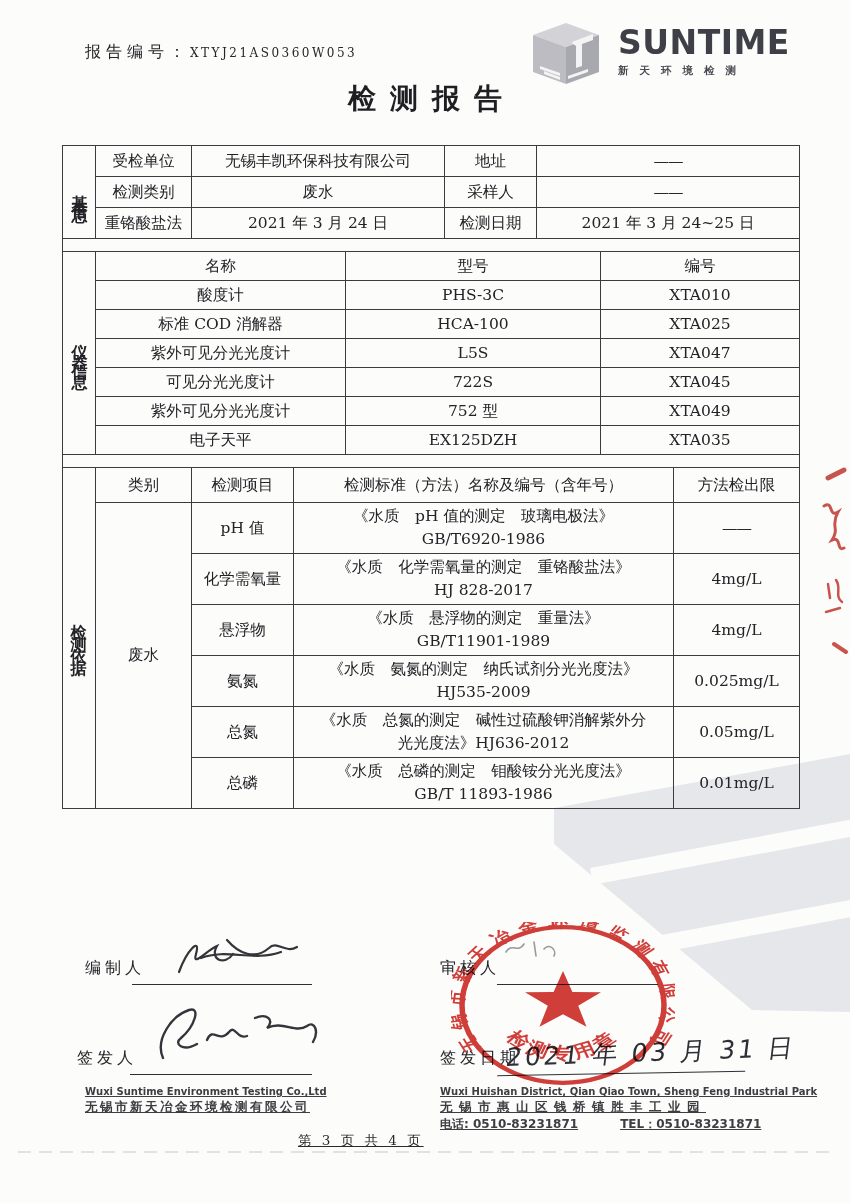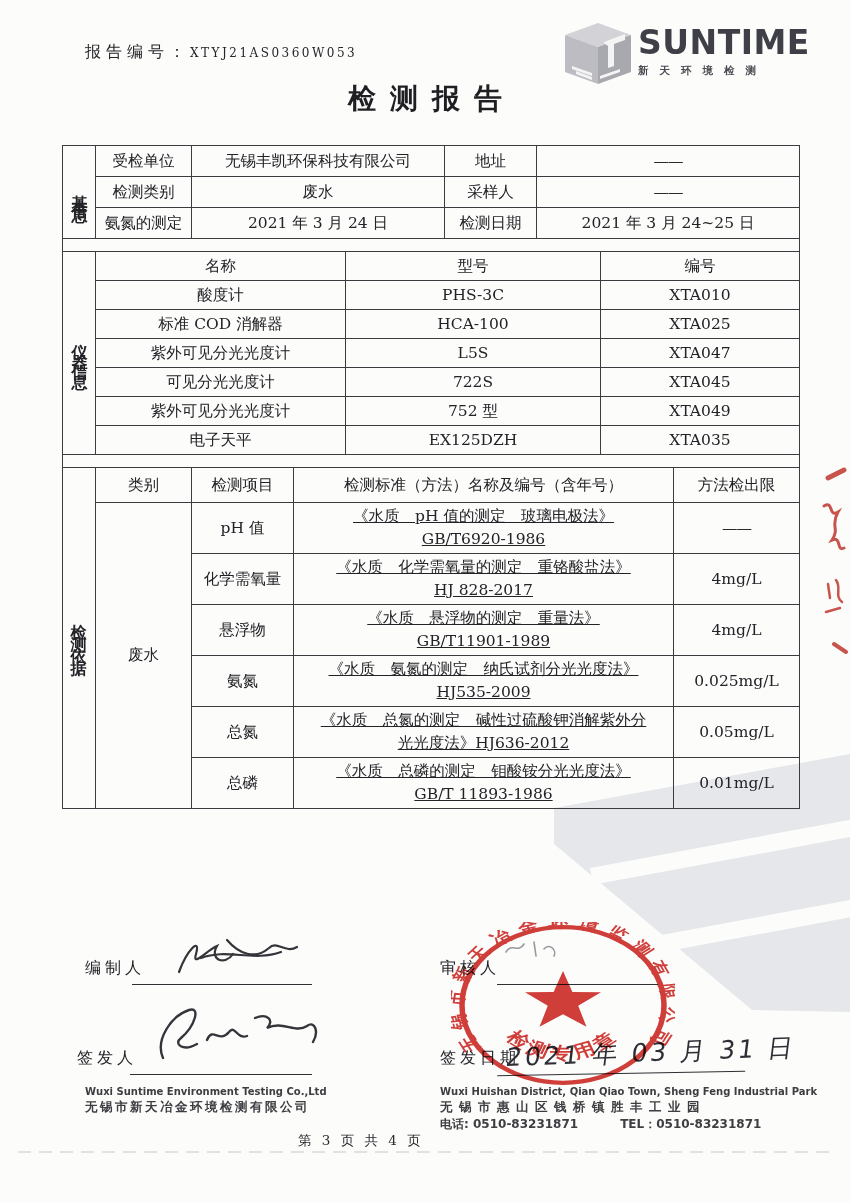--- a/index.html
+++ b/index.html
@@ -8,60 +8,60 @@
     width:850px;height:1203px;
     background:#fcfcfb;
     overflow:hidden;
     font-family:"DejaVu Serif","Liberation Serif",serif;
     color:#25252a;
   }
   
   .report-no{position:absolute;left:85px;top:42px;font-size:16px;white-space:nowrap;}
   .report-no .lbl{letter-spacing:5px;}
   .report-no .num{font-size:12px;letter-spacing:2.5px;}
-  .logo{position:absolute;left:562px;top:22px;width:252px;display:flex;align-items:flex-start;gap:4px;}
+  .logo{position:absolute;left:530px;top:22px;width:252px;display:flex;align-items:flex-start;gap:16px;}
   .logo .cube{flex:0 0 auto;}
   .logo .txt{display:flex;flex-direction:column;padding-top:4px;}
   .brand{font-family:"DejaVu Sans","Liberation Sans",sans-serif;font-weight:bold;font-size:33px;line-height:34px;color:#3f3f47;letter-spacing:.5px;}
   .brand-sub{font-family:"DejaVu Sans","Liberation Sans",sans-serif;font-size:10.5px;font-weight:bold;color:#4a4a52;letter-spacing:11px;margin-top:4px;white-space:nowrap;}
   .doc-title{position:absolute;left:0;top:80px;width:100%;text-align:center;font-size:28px;font-weight:600;letter-spacing:14px;text-indent:14px;color:#1e1e23;}
 
   
   .tables{position:absolute;left:62px;top:145px;width:738px;z-index:2;}
   table{border-collapse:collapse;width:738px;table-layout:fixed;}
   td{border:1px solid #3c3c40;text-align:center;padding:0 2px;font-size:15.5px;color:#222227;overflow:hidden;}
   .gap{height:12px;border-left:1px solid #3c3c40;border-right:1px solid #3c3c40;margin:0;width:736px;}
   .t1 td{height:30px;}
   .t2 td{height:28px;}
   .t3 .hdr td{height:34px;}
   .t3 td{height:50px;line-height:23px;}
   .vlabel{writing-mode:vertical-rl;text-orientation:upright;font-weight:600;font-size:16px;display:inline-block;}
   .vs1{letter-spacing:4px;}
   .vs2{letter-spacing:10px;}
   .vs3{letter-spacing:12px;}
-  .std2{display:block;line-height:23px;text-decoration:underline;}
+  .std2{display:block;line-height:23px;}
   .dash{letter-spacing:-1px;}
 
   
   .watermark{position:absolute;left:548px;top:746px;z-index:1;opacity:.9;}
   .edge-frags{position:absolute;left:816px;top:466px;z-index:3;}
   .scanline{position:absolute;left:18px;top:1151px;width:812px;height:2px;z-index:1;
     background:repeating-linear-gradient(90deg,#dbdbd8 0 13px,transparent 13px 21px);opacity:.8;}
 
   
   .siglabel{position:absolute;font-size:16px;letter-spacing:4px;white-space:nowrap;z-index:3;}
   .sigline{position:absolute;border-bottom:1.6px solid #2f2f34;z-index:3;}
   .sig-svg{position:absolute;z-index:4;}
   .hw-date{position:absolute;left:506px;top:1036px;z-index:4;
     font-family:"DejaVu Sans","Liberation Sans",sans-serif;font-size:25px;color:#2e2f36;
     letter-spacing:3px;transform:rotate(-2deg) skewX(-9deg);white-space:nowrap;}
   .stamp{position:absolute;left:451px;top:922px;z-index:5;mix-blend-mode:multiply;opacity:.93;}
 
   
-  .foot{position:absolute;font-family:"DejaVu Sans","Liberation Sans",sans-serif;color:#3d3d42;z-index:3;white-space:nowrap;}
+  .foot{position:absolute;font-family:"DejaVu Sans","Liberation Sans",sans-serif;color:#3d3d42;z-index:3;white-space:nowrap;text-decoration:underline;}
   .f-en{font-size:10px;font-weight:bold;}
   .f-cn{font-size:12.5px;font-weight:bold;}
   .ls2{letter-spacing:2.5px;}
   .ls6{letter-spacing:6.5px;}
   .f-page{font-family:"DejaVu Serif","Liberation Serif",serif;font-size:13.5px;color:#2a2a2e;letter-spacing:3px;}
   .f-tel{font-size:12px;font-weight:bold;display:flex;gap:42px;}
 </style>
 </head>
 <body>
 
@@ -113,21 +113,21 @@
         <td>地址</td>
         <td class="dash">——</td>
       </tr>
       <tr>
         <td>检测类别</td>
         <td>废水</td>
         <td>采样人</td>
         <td class="dash">——</td>
       </tr>
       <tr>
-        <td>氨氮的测定</td>
+        <td>重铬酸盐法</td>
         <td>2021 年 3 月 24 日</td>
         <td>检测日期</td>
         <td>2021 年 3 月 24~25 日</td>
       </tr>
     </tbody>
       </table>
 
     <div class="gap"></div>
 
     <table class="t2">

